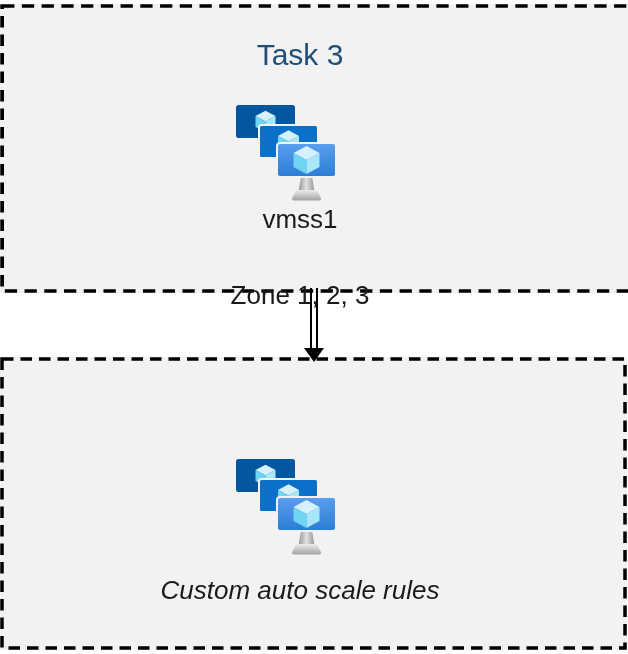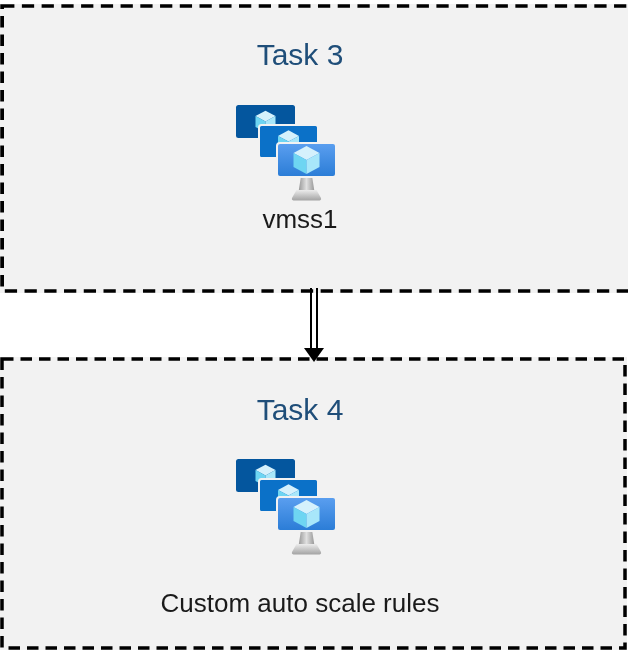--- a/index.html
+++ b/index.html
@@ -43,21 +43,21 @@
   #box1 .vmss-icon { left: 230px; top: 98px; }
   #box2 .vmss-icon { left: 230px; top: 99px; }
   .box-caption {
     position: absolute; left: 0; width: 600px;
     text-align: center;
     font-size: 26px; line-height: 38px;
     color: var(--caption-text, #1a1a1a);
     white-space: pre-line;
   }
   #box1 .box-caption { top: 196px; }
-  #box2 .box-caption { top: 227px; }
+  #box2 .box-caption { top: 214px; font-style: italic; }
   .flow-arrow {
     position: absolute;
     left: 301px; top: 288px;
     width: 26px; height: 74px;
     z-index: 5;
   }
   .flow-arrow rect, .flow-arrow polygon { fill: var(--arrow, #000000); }
   .defs-holder { position: absolute; width: 0; height: 0; overflow: hidden; }
 </style>
 </head>
@@ -103,31 +103,30 @@
 
 <div class="task-box" id="box1">
   <svg class="border-svg" viewBox="0 0 627 289" preserveAspectRatio="none">
     <rect x="2" y="2" width="623" height="285"></rect>
   </svg>
   <div class="box-title">Task 3</div>
   <svg class="vmss-icon" viewBox="0 0 112 102">
     <use href="#vmss-symbol"></use>
   </svg>
   <div class="box-caption"><span>vmss1</span><br>
-    </div>
+    <span>Zone 1, 2, 3</span></div>
 </div>
 
 <svg class="flow-arrow" viewBox="0 0 26 74">
   <rect x="9" y="0" width="2" height="61"></rect>
   <rect x="15" y="0" width="2" height="61"></rect>
   <polygon points="3,60 23,60 13,74"></polygon>
 </svg>
 
 <div class="task-box" id="box2">
   <svg class="border-svg" viewBox="0 0 627 293" preserveAspectRatio="none">
     <rect x="2" y="2" width="623" height="289"></rect>
   </svg>
-  <div class="box-title">Task 4</div>
   <svg class="vmss-icon" viewBox="0 0 112 102">
     <use href="#vmss-symbol"></use>
   </svg>
   <div class="box-caption"><span>Custom auto scale rules</span></div>
 </div>
 
 </body></html>

